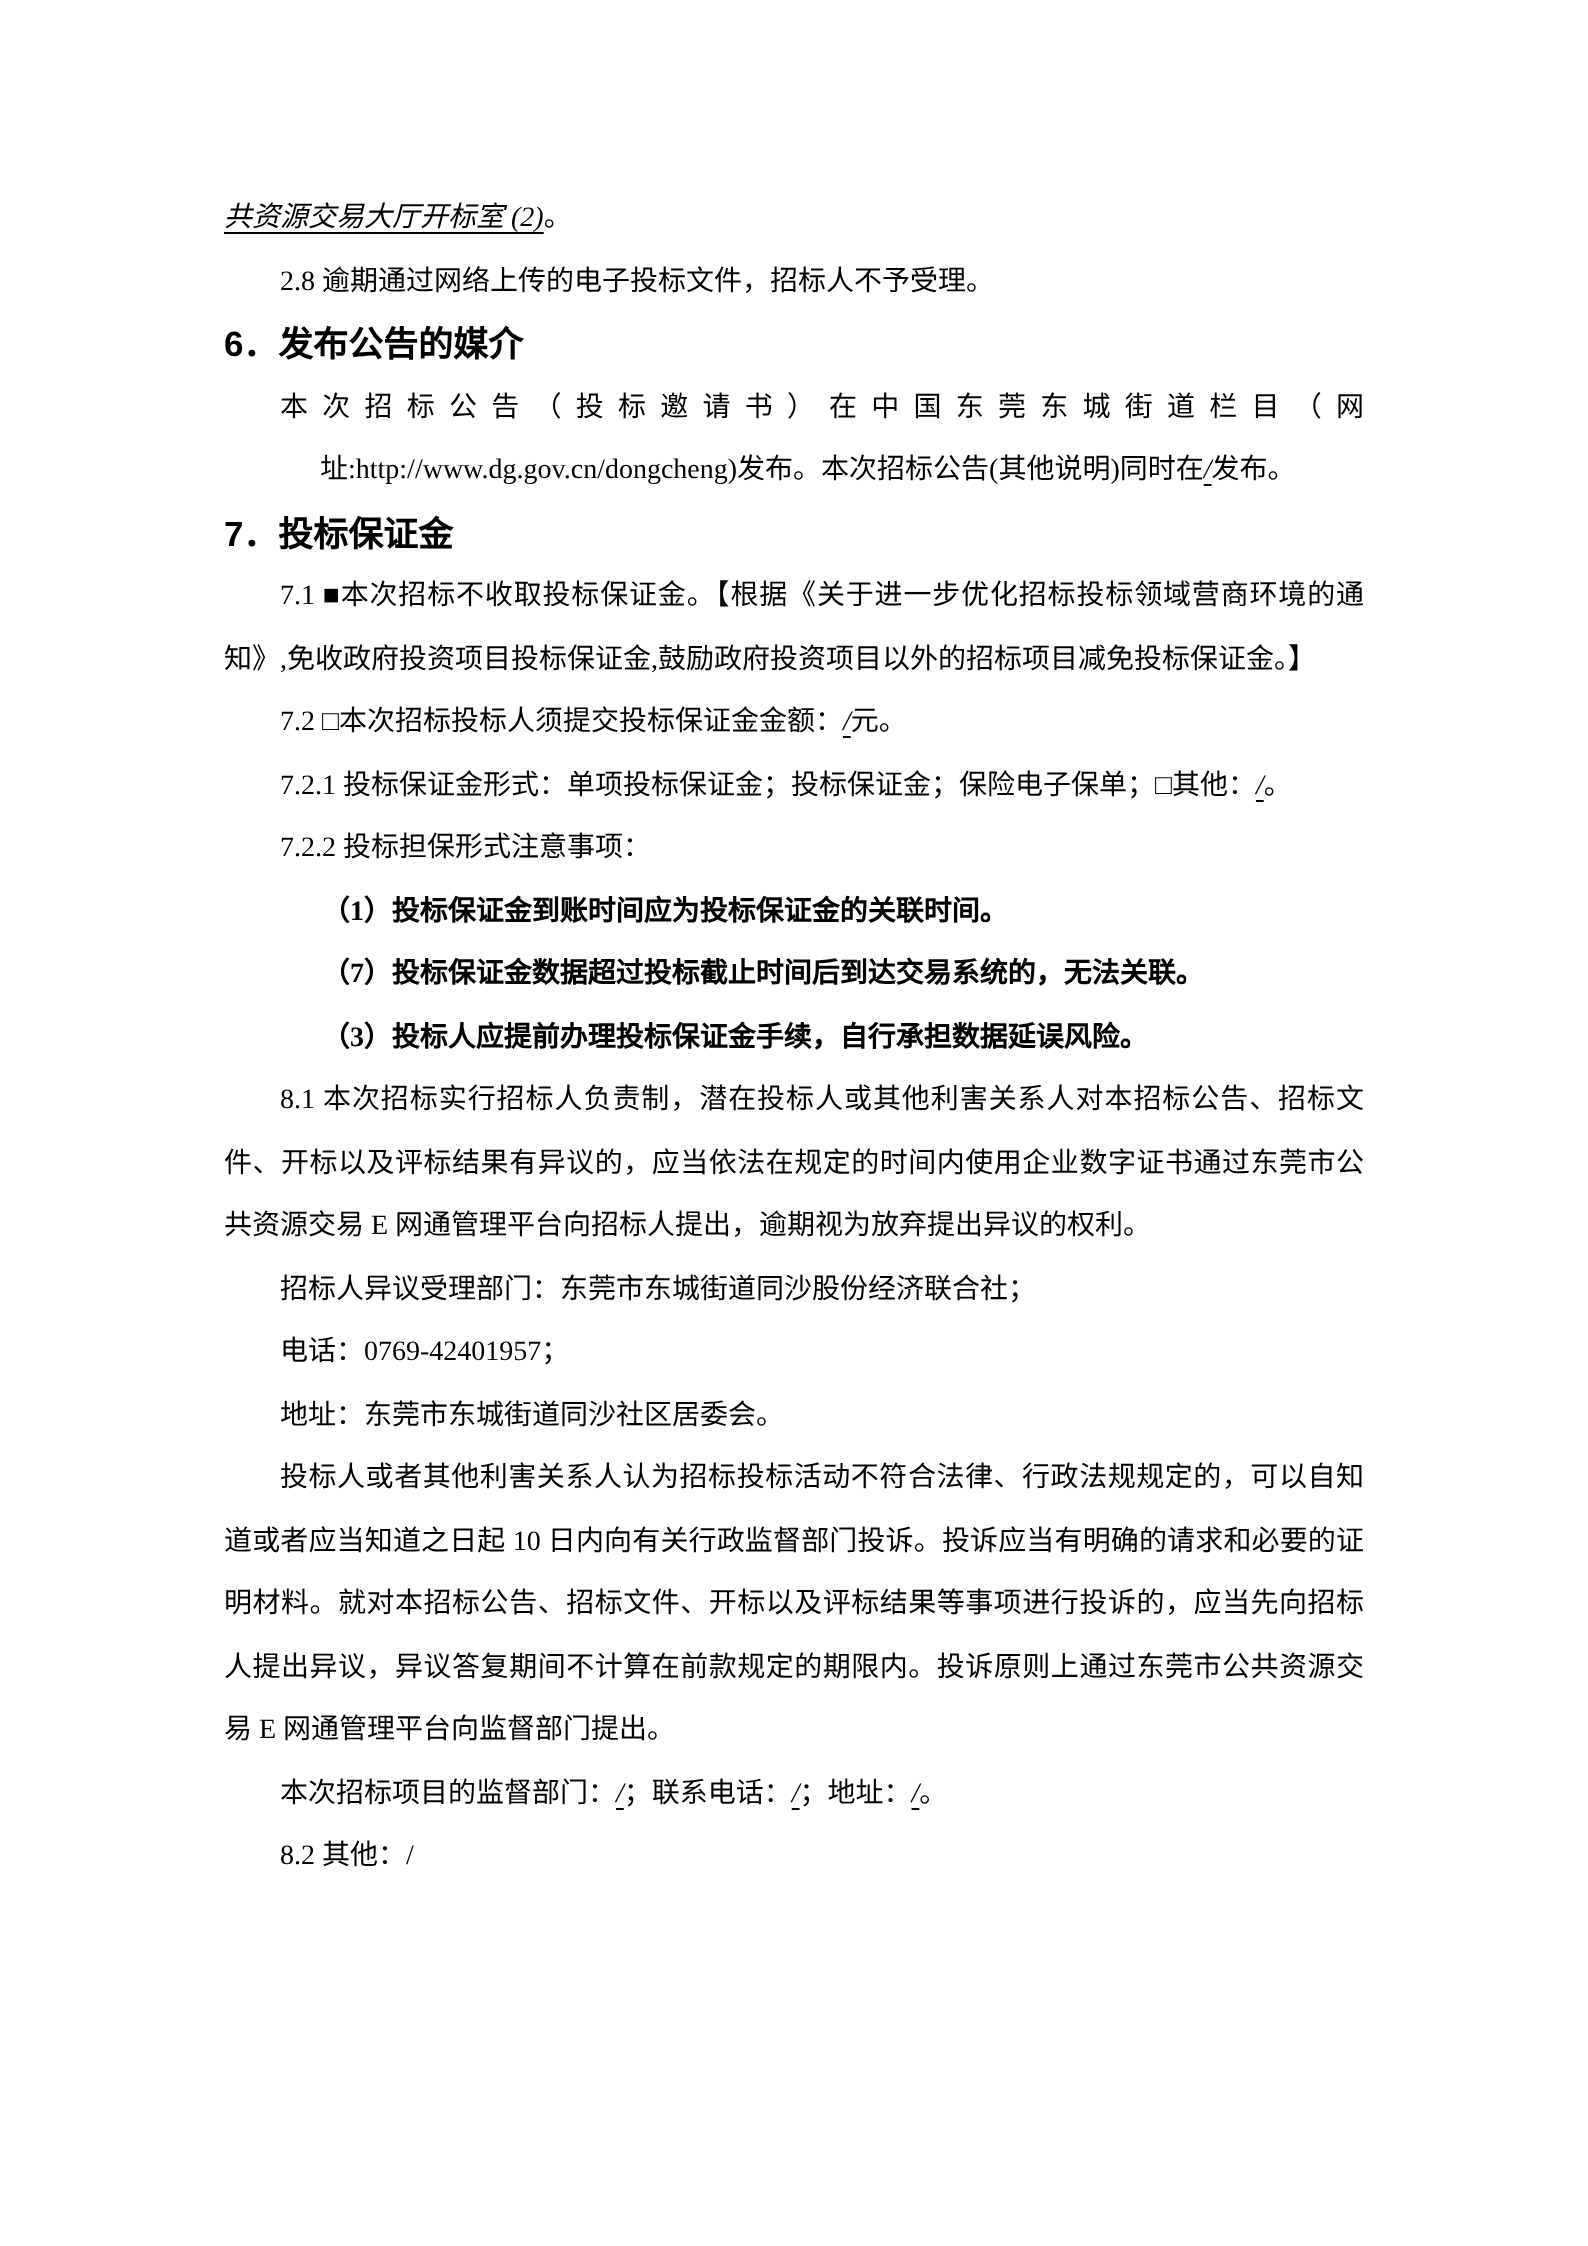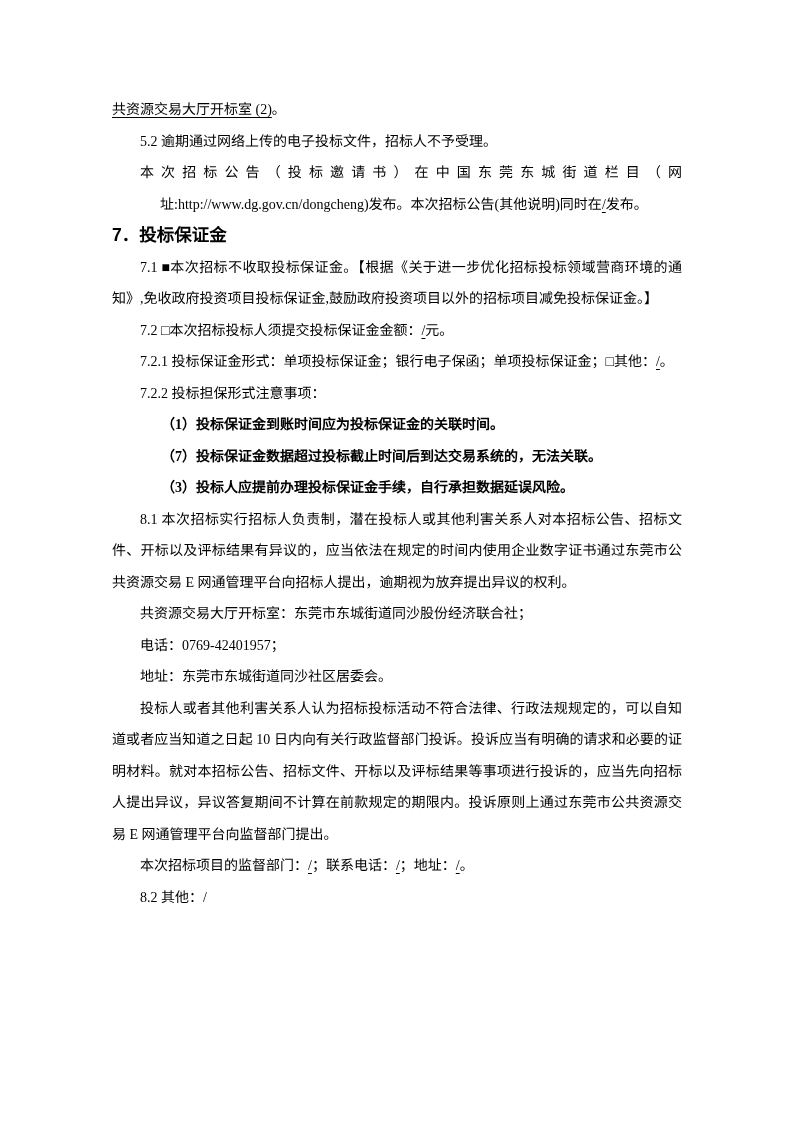--- a/index.html
+++ b/index.html
@@ -23,54 +23,55 @@
   .indent { text-indent: 2em; }
   .indent-deep { text-indent: 3.5em; font-weight: bold; }
   .heading {
     margin: 0;
     font-family: "Liberation Sans", "DejaVu Sans", sans-serif;
     font-size: 17.5px;
     font-weight: bold;
     line-height: 31.5px;
     text-align: left;
   }
-  .u { text-decoration: underline; text-underline-offset: 3px; }
+  .u { text-decoration: underline; text-underline-offset: 3px; font-style: italic; }
   .nowrap { white-space: nowrap; margin-left: 48px; }
 </style>
 </head>
 <body>
 
 <div class="page">
   <div class="content">
 
     <p><span class="u">共资源交易大厅开标室 (2)</span><span>。</span></p>
 
-    <p class="indent">5.2 逾期通过网络上传的电子投标文件，招标人不予受理。</p>
+    <p class="indent">2.8 逾期通过网络上传的电子投标文件，招标人不予受理。</p>
 
+    <p class="heading">6．发布公告的媒介</p>
 
     <p class="indent"><span>本次招标公告（投标邀请书）在中国东莞东城街道栏目（网</span><span class="nowrap">址:http://www.dg.gov.cn/dongcheng)</span><span>发布。本次招标公告(其他说明)同时在</span><span class="u">/</span><span>发布。</span></p>
 
     <p class="heading">7．投标保证金</p>
 
     <p class="indent"><span>7.1 </span><span>■</span><span>本次招标不收取投标保证金。【根据《关于进一步优化招标投标领域营商环境的通知》,免收政府投资项目投标保证金,鼓励政府投资项目以外的招标项目减免投标保证金。】</span></p>
 
     <p class="indent"><span>7.2 </span><span>□</span><span>本次招标投标人须提交投标保证金金额：</span><span class="u">/</span><span>元。</span></p>
 
-    <p class="indent"><span>7.2.1 投标保证金形式：单项投标保证金；银行电子保函；单项投标保证金；</span><span>□</span><span>其他：</span><span class="u">/</span><span>。</span></p>
+    <p class="indent"><span>7.2.1 投标保证金形式：单项投标保证金；投标保证金；保险电子保单；</span><span>□</span><span>其他：</span><span class="u">/</span><span>。</span></p>
 
     <p class="indent">7.2.2 投标担保形式注意事项：</p>
 
     <p class="indent-deep">（1）投标保证金到账时间应为投标保证金的关联时间。</p>
     <p class="indent-deep">（7）投标保证金数据超过投标截止时间后到达交易系统的，无法关联。</p>
     <p class="indent-deep">（3）投标人应提前办理投标保证金手续，自行承担数据延误风险。</p>
 
 
     <p class="indent">8.1 本次招标实行招标人负责制，潜在投标人或其他利害关系人对本招标公告、招标文件、开标以及评标结果有异议的，应当依法在规定的时间内使用企业数字证书通过东莞市公共资源交易 E 网通管理平台向招标人提出，逾期视为放弃提出异议的权利。</p>
 
-    <p class="indent">共资源交易大厅开标室：东莞市东城街道同沙股份经济联合社；</p>
+    <p class="indent">招标人异议受理部门：东莞市东城街道同沙股份经济联合社；</p>
     <p class="indent">电话：0769-42401957；</p>
     <p class="indent">地址：东莞市东城街道同沙社区居委会。</p>
 
     <p class="indent">投标人或者其他利害关系人认为招标投标活动不符合法律、行政法规规定的，可以自知道或者应当知道之日起 10 日内向有关行政监督部门投诉。投诉应当有明确的请求和必要的证明材料。就对本招标公告、招标文件、开标以及评标结果等事项进行投诉的，应当先向招标人提出异议，异议答复期间不计算在前款规定的期限内。投诉原则上通过东莞市公共资源交易 E 网通管理平台向监督部门提出。</p>
 
     <p class="indent"><span>本次招标项目的监督部门：</span><span class="u">/</span><span>；联系电话：</span><span class="u">/</span><span>；地址：</span><span class="u">/</span><span>。</span></p>
 
     <p class="indent">8.2 其他：/</p>
 
   </div>

